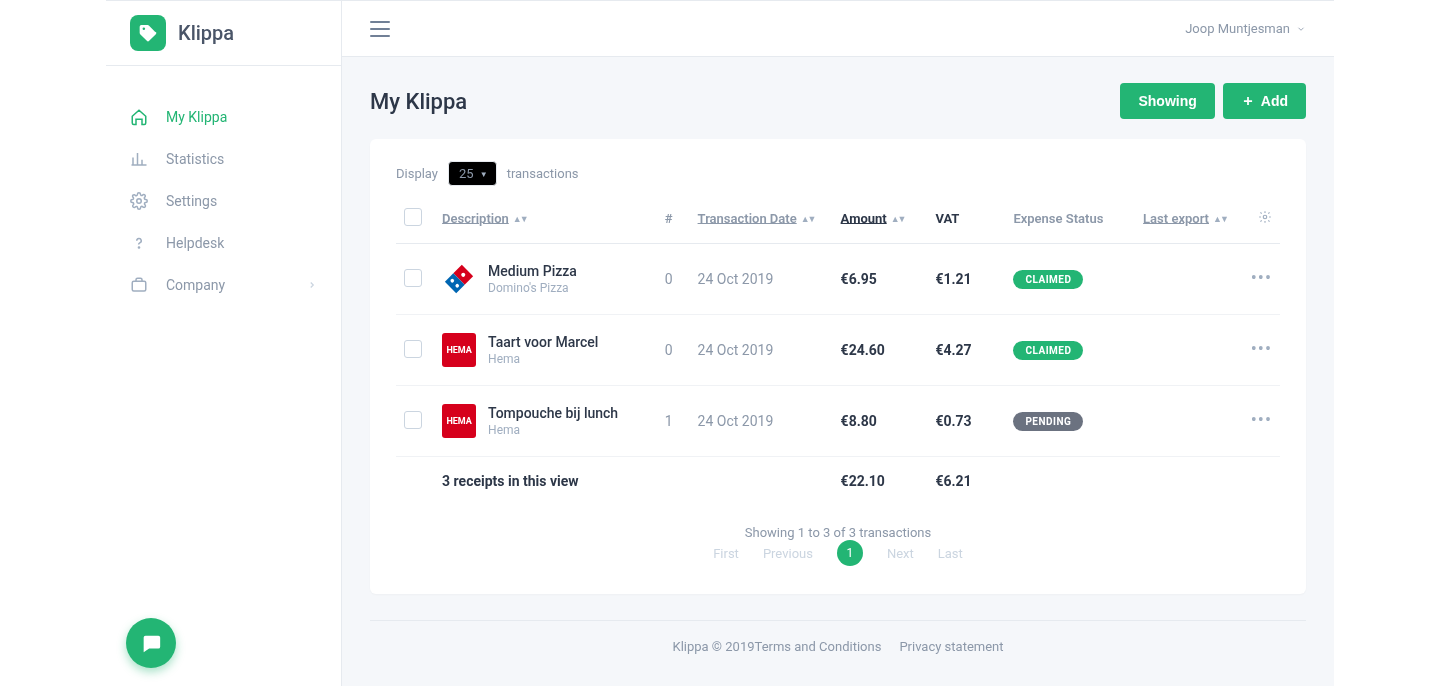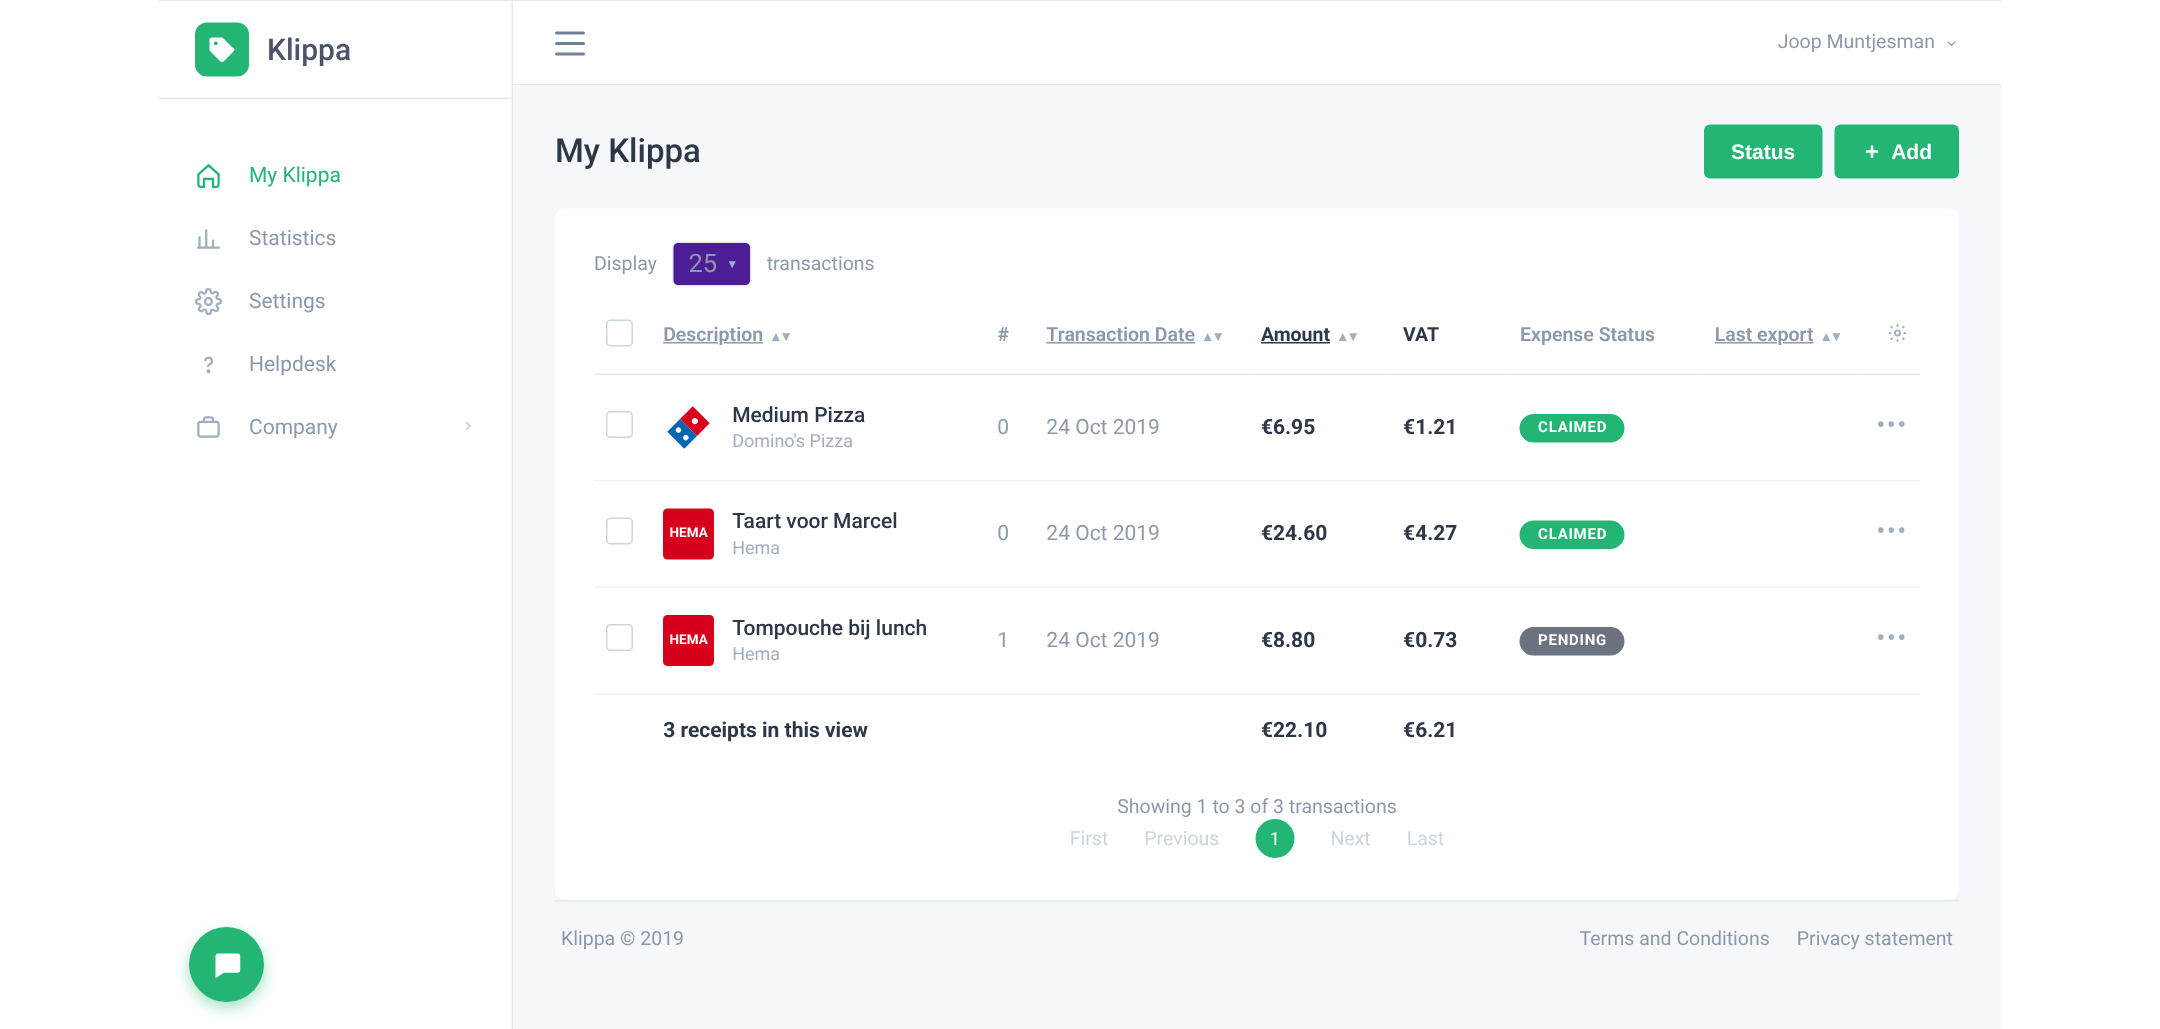--- a/index.html
+++ b/index.html
@@ -35,21 +35,21 @@
   .hamburger{width:20px;height:16px;display:flex;flex-direction:column;justify-content:space-between;cursor:pointer;}
   .hamburger span{height:2px;background:#718096;border-radius:1px;}
   .user{display:flex;align-items:center;gap:6px;color:var(--muted);font-size:13px;cursor:pointer;}
   .content{background:var(--bg);flex:1;padding:26px 28px 0 28px;display:flex;flex-direction:column;}
   .page-head{display:flex;align-items:center;justify-content:space-between;margin-bottom:20px;}
   .page-title{font-size:22px;color:#2d3748;font-weight:500;}
   .actions{display:flex;gap:8px;}
   .btn{background:var(--green);color:#fff;border:none;border-radius:4px;padding:10px 18px;font-size:14px;font-weight:600;cursor:pointer;display:flex;align-items:center;gap:6px;}
   .card{background:#fff;border-radius:6px;padding:22px 26px 28px 26px;box-shadow:0 1px 2px rgba(0,0,0,0.03);}
   .display-row{display:flex;align-items:center;gap:10px;font-size:13px;color:var(--muted);margin-bottom:14px;}
-  .select{border:1px solid var(--border);border-radius:4px;padding:4px 22px 4px 10px;font-size:17px;color:var(--muted);position:relative;background:#4c1d95;}
+  .select{border:1px solid var(--border);border-radius:4px;padding:4px 22px 4px 10px;font-size:13px;color:var(--muted);position:relative;background:#000000;}
   .select::after{content:"▼";font-size:8px;color:#a0aec0;position:absolute;right:8px;top:50%;transform:translateY(-50%);}
   
   table{width:100%;border-collapse:collapse;}
   th,td{text-align:left;padding:18px 8px;font-size:14px;vertical-align:middle;}
   th{color:var(--muted);font-weight:600;font-size:13px;border-bottom:1px solid var(--border);padding-top:8px;padding-bottom:14px;}
   th.sortable{text-decoration:underline;cursor:pointer;}
   tbody tr{border-bottom:1px solid #f0f2f5;}
   .chk{width:18px;height:18px;border:1px solid #cbd5e0;border-radius:3px;display:inline-block;cursor:pointer;}
   .col-chk{width:40px;}
   .col-desc{width:250px;}
@@ -69,21 +69,21 @@
   .badge-claimed{background:var(--green);}
   .badge-pending{background:var(--badge-gray);}
   .row-actions{color:var(--light-muted);font-size:18px;cursor:pointer;letter-spacing:1px;line-height:0.5;}
   .gear-th{text-align:right;color:var(--light-muted);cursor:pointer;}
   tfoot td{font-weight:700;color:#2d3748;padding-top:16px;border:none;}
   .foot-row{display:flex;align-items:center;justify-content:space-between;margin-top:18px;font-size:13px;flex-direction:column;}
   .showing{color:var(--muted);}
   .pager{display:flex;align-items:center;gap:24px;text-align:right;}
   .pager span{color:#cbd5e0;cursor:pointer;}
   .pager .pg-num{width:26px;height:26px;border-radius:50%;background:var(--green);color:#fff;display:flex;align-items:center;justify-content:center;font-size:12px;}
-  .footer{display:flex;align-items:center;justify-content:space-between;padding:18px 4px 18px 4px;border-top:1px solid var(--border);font-size:13px;color:var(--muted);}
+  .footer{display:flex;align-items:center;justify-content:center;padding:18px 4px 18px 4px;border-top:1px solid var(--border);margin-top:26px;font-size:13px;color:var(--muted);}
   .footer .links{display:flex;gap:18px;}
   .footer .links span{cursor:pointer;}
   .sort-arrows{font-size:9px;letter-spacing:-2px;margin-left:4px;display:inline-block;vertical-align:middle;color:#a0aec0;}
   th .th-label{vertical-align:middle;}
 </style>
 </head>
 <body>
 
 <div class="app">
 
@@ -165,21 +165,21 @@
             <path d="M6 9l6 6 6-6"></path>
           </svg>
       </div>
     </div>
 
     <div class="content">
       <div class="page-head">
         <div class="page-title">My Klippa</div>
         <div class="actions">
           <button class="btn">
-              <span>Status</span>
+              <span>Showing</span>
             </button>
           <button class="btn">
             <svg width="14" height="14" viewBox="0 0 24 24" fill="none" stroke="#fff" stroke-width="3">
                 <path d="M12 5v14M5 12h14"></path>
               </svg>
             <span>Add</span>
           </button>
         </div>
       </div>
 

